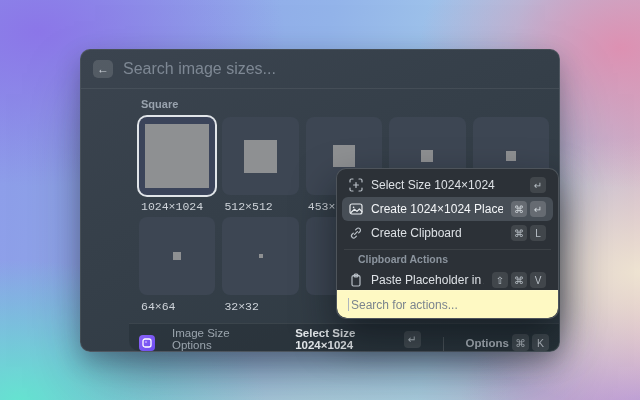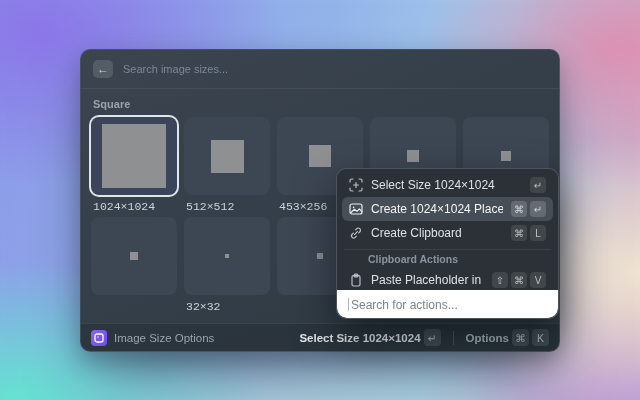--- a/index.html
+++ b/index.html
@@ -28,23 +28,23 @@
   }
   .win-header {
     height:39px; flex:0 0 39px; display:flex; align-items:center;
     padding:0 12px; gap:10px; border-bottom:1px solid rgba(255,255,255,.07);
   }
   .back-btn {
     width:20px; height:18px; border-radius:5px; background:rgba(255,255,255,.13);
     color:#ccd2d8; font-size:12px; line-height:1;
     display:flex; align-items:center; justify-content:center; cursor:default;
   }
-  .search-placeholder { color:#7e8894; font-size:11px; }
-
-  .win-content { flex:1 1 auto; padding:8px 10px 0; overflow:hidden; }
+  .search-placeholder { color:#7e8894; font-size:16px; }
+
+  .win-content { flex:1 1 auto; padding:8px 10px 0; overflow:hidden;margin-left:48px; }
   .section-title { font-size:11px; font-weight:bold; color:#99a3ae; margin:1px 0 7px 2px; }
 
   .grid { display:grid; grid-template-columns:repeat(5,1fr); column-gap:7px; row-gap:0;font-family:Liberation Mono, monospace; }
   .cell { display:flex; flex-direction:column; }
   .tile {
     height:78px; border-radius:8px; background:#3d4653;
     display:flex; align-items:center; justify-content:center;
   }
   .tile.selected { background:#3b445a; box-shadow:0 0 0 2px rgba(240,243,246,.92); }
   .sq { background:#8e9092; }
@@ -55,23 +55,23 @@
   .c4 .sq { width:10px; height:10px; }
   .c5 .sq { width:8px;  height:8px;  }
   .c6 .sq { width:7px;  height:7px;  }
   .c7 .sq { width:4px;  height:4px;  }
   .c8 .sq { width:6px;  height:6px;  }
   .c9 .sq { width:5px;  height:5px;  }
   .tile-label { height:22px; font-size:11.5px; color:#ced3d9; padding:5px 0 0 2px; }
 
   
   .status-bar {
-    flex:0 0 28px; display:flex; align-items:center; gap:7px;
+    flex:0 0 28px; display:flex; align-items:flex-end; gap:17px;
     padding:0 10px; border-top:1px solid rgba(255,255,255,.08);
-    background:rgba(18,26,33,.22); border-radius:0 0 10px 10px;
+    background:rgba(18,26,33,.22); border-radius:0 0 10px 10px;margin-left:48px;
   }
   .app-icon {
     width:16px; height:16px; border-radius:4px; flex:0 0 16px;
     background:linear-gradient(135deg,#8a63f7,#6d4df0);
     display:flex; align-items:center; justify-content:center; color:#fff;
   }
   .app-name { font-size:11.5px; color:#9aa4ad; }
   .sb-spacer { flex:1; }
   .primary-label { font-size:11.5px; font-weight:bold; color:#e3e7ea; }
   .actions-label { font-size:11.5px; font-weight:bold; color:#aeb6be; }
@@ -95,24 +95,24 @@
     padding:0 7px; border-radius:6px; color:#dde1e5;
   }
   .menu-row.highlighted { background:#474e56; color:#f4f6f8; }
   .menu-icon { width:14px; height:14px; flex:0 0 14px; color:#b9c0c7; display:flex; }
   .menu-row.highlighted .menu-icon { color:#e9ecef; }
   .menu-label { flex:1; font-size:12px; white-space:nowrap; overflow:hidden; }
   .menu-keys { display:flex; gap:3px; }
   .menu-keys .keycap { height:16px; min-width:16px; background:rgba(255,255,255,.10); font-size:10px; }
   .menu-row.highlighted .menu-keys .keycap { background:rgba(255,255,255,.17); color:#d3d9de; }
   .menu-sep { height:1px; background:rgba(255,255,255,.08); margin:4px 2px 3px; }
-  .menu-section { font-size:10.5px; font-weight:bold; color:#8b949e; margin:3px 0 3px 26px; }
+  .menu-section { font-size:10.5px; font-weight:bold; color:#8b949e; margin:3px 0 3px 16px; }
   .menu-search {
     position:absolute; left:0; right:0; bottom:0; height:28px;
-    border-top:1px solid rgba(255,255,255,.09); background:#ffffff;
+    border-top:1px solid rgba(255,255,255,.09); background:#fef9c3;
     display:flex; align-items:center; gap:2px; padding:0 11px;
     font-size:12px; color:#7b848e; border-radius:0 0 10px 10px;
   }
   .caret { width:1px; height:13px; background:#aeb6be; }
 </style>
 </head>
 <body>
 
 <div class="stage">
 
@@ -156,20 +156,21 @@
         <div class="cell c4">
           <div class="tile">
               <div class="sq"></div>
             </div>
           <div class="tile-label"></div>
         </div>
         <div class="cell c5">
           <div class="tile">
               <div class="sq"></div>
             </div>
+          <div class="tile-label">64×64</div>
         </div>
         <div class="cell c7">
           <div class="tile">
               <div class="sq"></div>
             </div>
           <div class="tile-label">32×32</div>
         </div>
         <div class="cell c8">
           <div class="tile">
               <div class="sq"></div>

